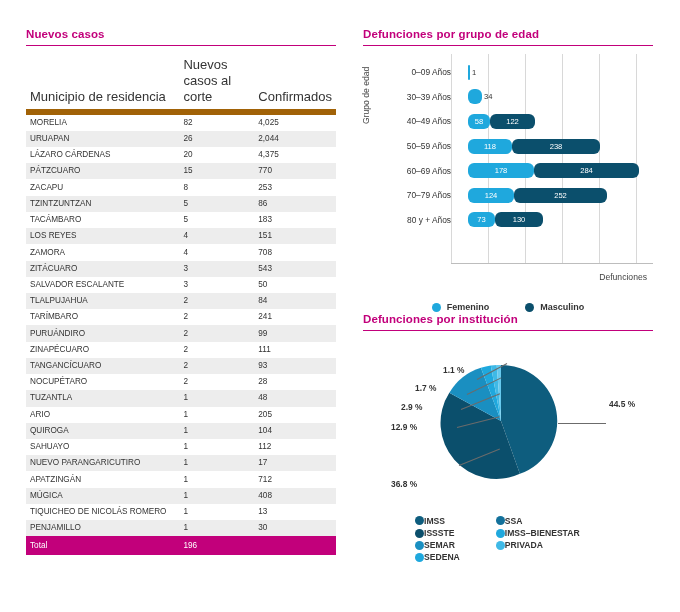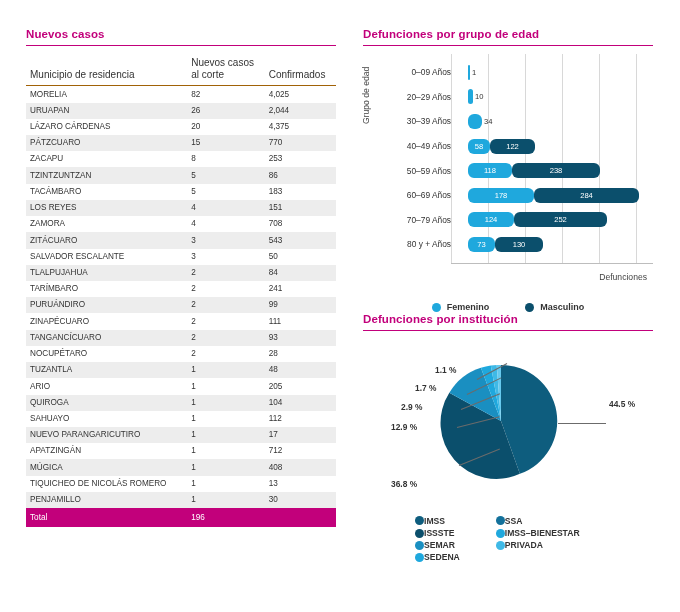--- a/index.html
+++ b/index.html
@@ -39,23 +39,23 @@
     border-collapse: collapse;
     width: 100%;
     margin-top: 9px;
     font-size: 8.2px;
   }
   table.cases th {
     font-weight: normal;
     text-align: left;
     vertical-align: bottom;
     color: #333;
-    font-size: 10px;
+    font-size: 13px;
     padding: 2px 4px 4px 4px;
-    border-bottom: 1px solid #a16207;
+    border-bottom: 6px solid #a16207;
     line-height: 1.22;
     margin-top: 6px;
   }
   table.cases td {
     padding: 3.2px 4px;
     border: none;
     color: #333;
     line-height: 1.2;
   }
   table.cases tr.alt td {
@@ -410,27 +410,20 @@
       <div class="bar-rows">
 
         <div class="bar-row">
           <div class="bar-label">0–09 Años</div>
           <div class="bar-track">
             <div class="seg fem" style="width:2px;"></div>
             <div class="seg-val-out">1</div>
           </div>
         </div>
 
-        <div class="bar-row">
-          <div class="bar-label">20–29 Años</div>
-          <div class="bar-track">
-            <div class="seg fem" style="width:5px;"></div>
-            <div class="seg-val-out">10</div>
-          </div>
-        </div>
 
         <div class="bar-row">
           <div class="bar-label">30–39 Años</div>
           <div class="bar-track">
             <div class="seg fem" style="width:14px;"></div>
             <div class="seg-val-out">34</div>
           </div>
         </div>
 
         <div class="bar-row">
@@ -513,21 +506,21 @@
       <div class="leader" style="left:94px; top:90px; width:44px; transform:rotate(-14deg);"></div>
       <div class="leader" style="left:98px; top:72px; width:42px; transform:rotate(-22deg);"></div>
       <div class="leader" style="left:104px; top:57px; width:38px; transform:rotate(-26deg);"></div>
       <div class="leader" style="left:114px; top:42px; width:34px; transform:rotate(-28deg);"></div>
 
       <div class="pie-label" style="left:246px; top:62px;text-align:right;">44.5 %</div>
       <div class="pie-label" style="left:28px; top:142px;">36.8 %</div>
       <div class="pie-label" style="left:28px; top:85px;">12.9 %</div>
       <div class="pie-label" style="left:38px; top:65px;">2.9 %</div>
       <div class="pie-label" style="left:52px; top:46px;">1.7 %</div>
-      <div class="pie-label" style="left:72px; top:28px;">1.1 %</div>
+      <div class="pie-label" style="left:80px; top:28px;">1.1 %</div>
 
       <div class="legend-pie">
         <div class="legend-col">
           <div class="legend-row">
             <span class="dot" style="background:#0e5d7e;"></span>
             <span>IMSS</span>
           </div>
           <div class="legend-row">
             <span class="dot" style="background:#0b4f6c;"></span>
             <span>ISSSTE</span>

